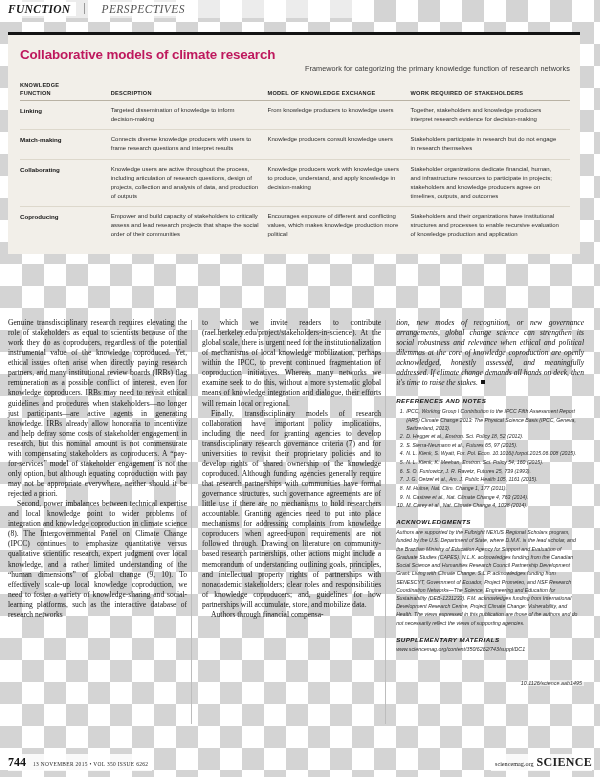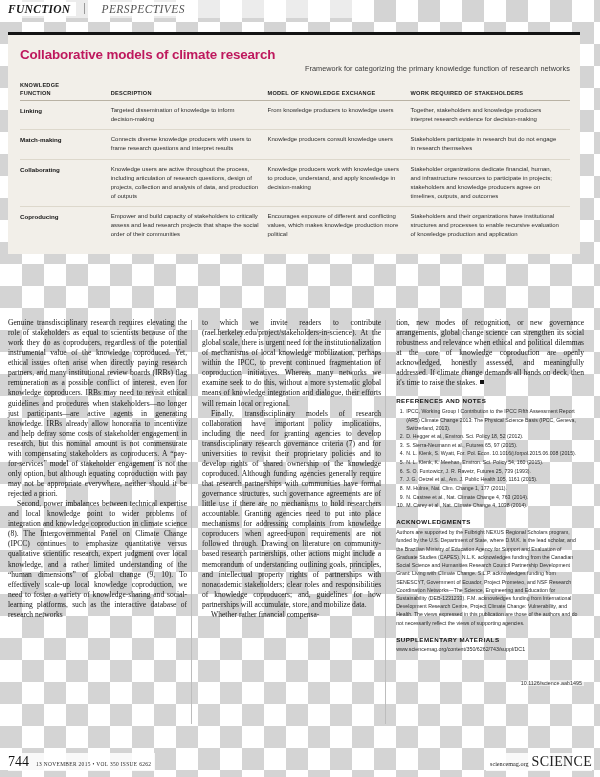--- a/index.html
+++ b/index.html
@@ -119,21 +119,21 @@
     width: 580px; height: 432px;
     display: flex;
     gap: 6px;
   }
   .col {
     position: relative;
     padding-right: 9px;
     font-family: "Liberation Serif", serif;
   }
   .col.a, .col.b { width: 192px; }
-  .col.c { width: 196px; padding-right: 4px; }
+  .col.c { width: 196px; padding-right: 4px; font-style: italic; }
   .col.a::after, .col.b::after {
     content: "";
     position: absolute;
     right: 4px; top: 2px; bottom: 26px;
     width: 1px;
     background: #bdbdbd;
   }
   .col p {
     margin: 0;
     font-size: 7.55px;
@@ -216,44 +216,44 @@
   }
   .folio {
     position: absolute;
     left: 8px; bottom: 6px;
     display: flex; align-items: baseline;
     background: rgba(255,255,255,.85);
     padding: 1px 4px 1px 0;
   }
   .folio .pg {
     font-family: "Liberation Serif", serif;
-    font-weight: normal;
-    font-size: 14px;
+    font-weight: bold;
+    font-size: 12px;
     color: #111;
     margin-right: 7px;
   }
   .folio .issue {
     font-family: "Liberation Serif", serif;
     font-size: 5.4px;
     letter-spacing: .35px;
     color: #2b2b2b;
     text-transform: uppercase;
   }
   .brand {
     position: absolute;
     right: 8px; bottom: 6px;
     background: rgba(255,255,255,.85);
     padding: 1px 0 1px 4px;
     font-family: "Liberation Serif", serif;
     font-size: 6.2px;
     color: #222;
   }
   .brand .sci {
-    font-weight: normal;
-    font-size: 14px;
+    font-weight: bold;
+    font-size: 12px;
     letter-spacing: .3px;
     margin-left: 3px;
   }
 </style>
 </head>
 <body>
 
 <div id="page">
 
   <div class="runhead-wash"></div>
@@ -317,21 +317,21 @@
   <div class="body-wrap">
 
     <div class="col a">
       <p>Genuine transdisciplinary research requires elevating the role of stakeholders as equal to scientists because of the work they do as coproducers, regardless of the potential instrumental value of the knowledge coproduced. Yet, ethical issues often arise when directly paying research partners, and many institutional review boards (IRBs) flag remuneration as a possible conflict of interest, even for knowledge coproducers. IRBs may need to revisit ethical guidelines and procedures when stakeholders—no longer just participants—are active agents in generating knowledge. IRBs already allow honoraria to incentivize and help defray some costs of stakeholder engagement in research, but this nominal amount is not commensurate with compensating stakeholders as coproducers. A “pay-for-services” model of stakeholder engagement is not the only option, but although equating coproduction with pay may not be appropriate everywhere, neither should it be rejected a priori.</p>
       <p>Second, power imbalances between technical expertise and local knowledge point to wider problems of integration and knowledge coproduction in climate science (8). The Intergovernmental Panel on Climate Change (IPCC) continues to emphasize quantitative versus qualitative scientific research, expert judgment over local knowledge, and a rather limited understanding of the “human dimensions” of global change (9, 10). To effectively scale-up local knowledge coproduction, we need to foster a variety of knowledge-sharing and social-learning platforms, such as the interactive database of research networks</p>
     </div>
 
     <div class="col b">
       <p>to which we invite readers to contribute (rael.berkeley.edu/project/stakeholders-in-science). At the global scale, there is urgent need for the institutionalization of mechanisms of local knowledge mobilization, perhaps within the IPCC, to prevent continued fragmentation of coproduction initiatives. Whereas many networks we examine seek to do this, without a more systematic global means of knowledge integration and dialogue, their efforts will remain local or regional.</p>
       <p>Finally, transdisciplinary models of research collaboration have important policy implications, including the need for granting agencies to develop transdisciplinary research governance criteria (7) and for universities to revisit their proprietary policies and to develop rights of shared ownership of the knowledge coproduced. Although funding agencies generally require that research partnerships with communities have formal governance structures, such governance agreements are of little use if there are no mechanisms to hold researchers accountable. Granting agencies need to put into place mechanisms for addressing complaints from knowledge coproducers when agreed-upon requirements are not followed through. Drawing on literature on community-based research partnerships, other actions might include a memorandum of understanding outlining goals, principles, and intellectual property rights of partnerships with nonacademic stakeholders; clear roles and responsibilities of knowledge coproducers; and, guidelines for how partnerships will accumulate, store, and mobilize data.</p>
-      <p>Whether rather financial compensa-</p>
+      <p>Authors through financial compensa-</p>
     </div>
 
     <div class="col c">
       <p><span>tion, new modes of recognition, or new governance arrangements, global change science can strengthen its social robustness and relevance when ethical and political dilemmas at the core of knowledge coproduction are openly acknowledged, honestly assessed, and meaningfully addressed. If climate change demands all hands on deck, then it's time to raise the stakes.</span><span class="endsq"></span></p>
 
       <div class="sec-head">REFERENCES AND NOTES</div>
       <ol class="refs">
         <li>IPCC, Working Group I Contribution to the IPCC Fifth Assessment Report (AR5) Climate Change 2013: The Physical Science Basis (IPCC, Geneva, Switzerland, 2013).</li>
         <li>D. Hegger et al., Environ. Sci. Policy 18, 52 (2012).</li>
         <li>S. Sierra-Neumann et al., Futures 65, 97 (2015).</li>

